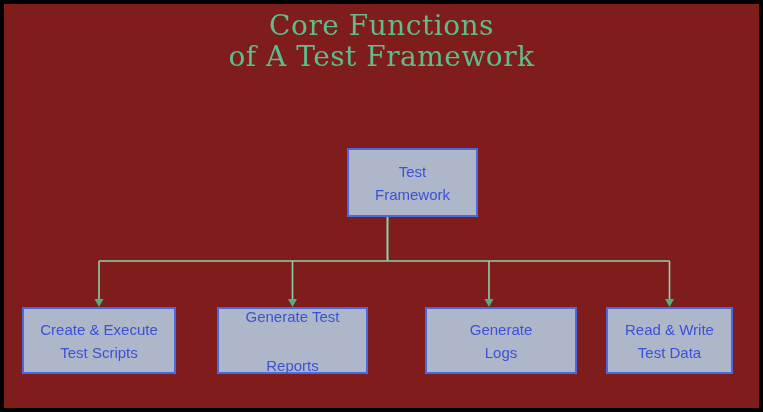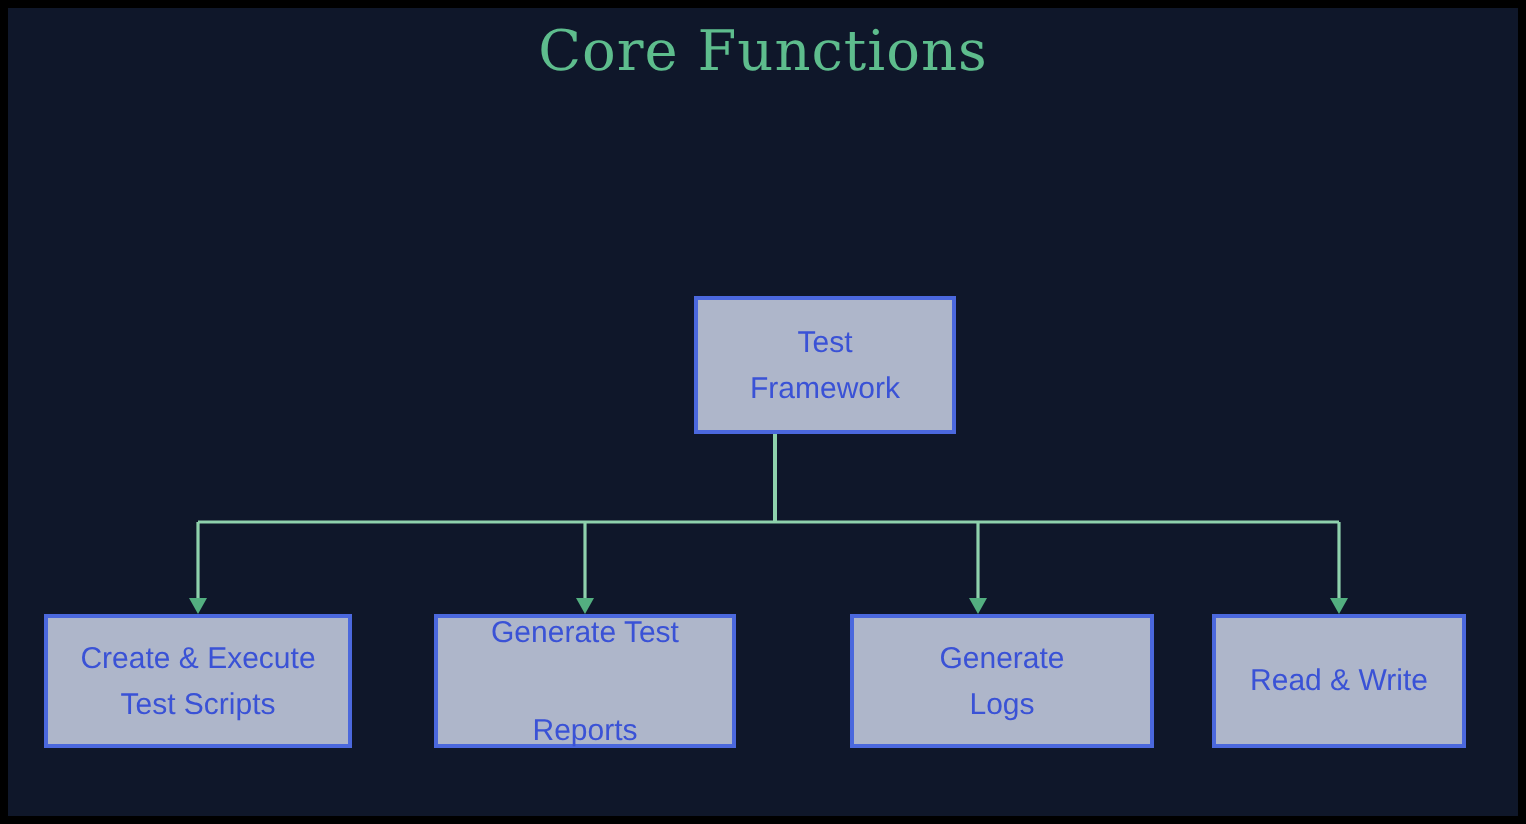--- a/index.html
+++ b/index.html
@@ -6,21 +6,21 @@
     margin: 0;
     padding: 0;
     background: #ffffff;
     font-family: "Liberation Sans", sans-serif;
   }
   .page {
     position: relative;
     width: 763px;
     height: 412px;
     box-sizing: border-box;
-    background: #0f172a;
+    background: #7f1d1d;
     border: 4px solid var(--frame-border, #000000);
     overflow: hidden;
   }
   .title {
     position: absolute;
     top: 6px;
     left: 0;
     width: 100%;
     text-align: center;
     font-family: "DejaVu Serif", serif;
@@ -59,20 +59,21 @@
   .conn-line  { stroke: var(--line-color, #8ed1ac); fill: none; }
   .conn-head  { fill: var(--arrow-color, #53af80); stroke: none; }
 </style>
 </head>
 <body>
 
 <div class="page" style="--title-color: #5ebd8d; --line-color: #8ed1ac; --arrow-color: #53af80; --node-fill: #aeb6ca; --node-border: #4b68dd; --node-text: #3a52d6; --frame-border: #000000;">
 
   <div class="title">
     <div>Core Functions</div>
+    <div>of A Test Framework</div>
   </div>
 
   <svg class="connectors" viewBox="0 0 755 404" xmlns="http://www.w3.org/2000/svg">
 
     <line class="conn-line" x1="383.5" y1="213" x2="383.5" y2="257" stroke-width="2"></line>
 
     <line class="conn-line" x1="95" y1="257" x2="665.5" y2="257" stroke-width="1.6"></line>
 
     <line class="conn-line" x1="95" y1="257" x2="95" y2="296" stroke-width="1.6"></line>
     <line class="conn-line" x1="288.5" y1="257" x2="288.5" y2="296" stroke-width="1.6"></line>
@@ -100,15 +101,16 @@
     <div>Reports</div>
   </div>
 
   <div class="node node-c3">
     <div>Generate</div>
     <div>Logs</div>
   </div>
 
   <div class="node node-c4">
     <div>Read &amp; Write</div>
+    <div>Test Data</div>
   </div>
 
 </div>
 
 </body></html>

